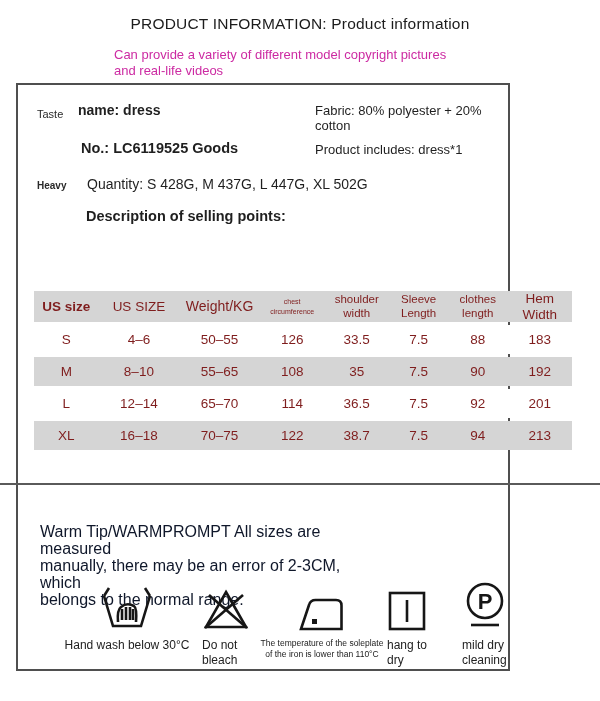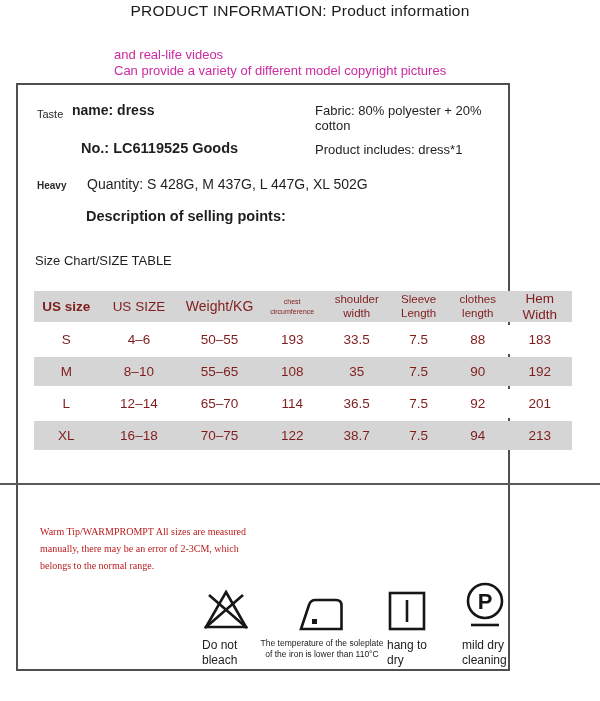--- a/index.html
+++ b/index.html
@@ -3,21 +3,21 @@
 <meta charset="utf-8">
 <style>
   :root { --accent:#cc2aa2; --stripe:#d5d5d5; }
   * { margin:0; padding:0; box-sizing:border-box; }
   html,body { background:#ffffff; }
   .page {
     position:relative; width:600px; height:701px; background:#fff;
     font-family:"Liberation Sans", sans-serif; color:#1f1f1f; overflow:hidden;
   }
   .title {
-    position:absolute; top:2px; left:0; width:600px; text-align:center;
+    position:absolute; top:15px; left:0; width:600px; text-align:center;
     font-size:15.5px; color:#1c1c1c; letter-spacing:.2px;
   }
   .subtitle {
     position:absolute; top:47px; left:114px; width:400px;
     color:var(--accent); font-size:13px; line-height:16px;
   }
   .main-box {
     position:absolute; left:16px; top:83px; width:494px; height:588px;
     border:2px solid #4f4f4f; background:#fff;
   }
@@ -52,21 +52,21 @@
   .size-table th:nth-child(7){ width:11%; }
   .size-table th:nth-child(8){ width:12%; font-size:13.5px;text-align:center; }
   .size-table td {
     font-size:13.5px; height:29px; vertical-align:middle; background:#fff;
   }
   .size-table tbody tr:nth-child(even) td { background:var(--stripe); }
 
   
   .warm-tip {
     position:absolute; left:22px; top:438px; width:330px;
-    font-size:10px; line-height:17px; color:#b91c1c;font-family:Liberation Serif, serif;
+    font-size:16px; line-height:17px; color:#0f172a;
   }
 
   
   .care-item { position:absolute; display:flex; flex-direction:column; }
   .care-item .icon-wrap { display:flex; align-items:flex-end; }
   .care-label { margin-top:6px; font-size:12px; line-height:15px; color:#222; }
   .care-label.small { font-size:8.5px; line-height:11px; text-align:center; }
   .center { align-items:center; text-align:center; }
   svg.care { display:block; }
   svg.care path, svg.care line, svg.care rect.stroke, svg.care circle {
@@ -74,59 +74,58 @@
   }
 </style>
 </head>
 <body>
 
 <div class="page">
 
   <div class="title">PRODUCT INFORMATION: Product information</div>
 
   <div class="subtitle">
+    <div>Can provide a variety of different model copyright pictures</div>
     <div>and real-life videos</div>
-    <div>Can provide a variety of different model copyright pictures</div>
   </div>
 
   <div class="main-box">
 
     <span class="abs lbl-small" style="left:19px; top:23px;">Taste</span>
-    <span class="abs bold14" style="left:54px; top:17px;">name: dress</span>
+    <span class="abs bold14" style="left:60px; top:17px;">name: dress</span>
     <span class="abs reg13" style="left:297px; top:18px;">Fabric: 80% polyester + 20% cotton</span>
 
     <span class="abs bold145" style="left:19px; top:55px;">No.: LC6119525 Goods</span>
     <span class="abs reg13" style="left:297px; top:57px;">Product includes: dress*1</span>
 
     <span class="abs lbl-tiny" style="left:19px; top:95px;">Heavy</span>
     <span class="abs reg14" style="left:69px; top:91px;">Quantity: S 428G, M 437G, L 447G, XL 502G</span>
 
     <span class="abs bold145" style="left:24px; top:123px;">Description of selling points:</span>
 
-    <span class="abs reg13" style="left:17px; top:168px;">Size Chart/SIZE TABLE</span>
 
     <table class="size-table">
       <thead>
         <tr>
             <th>US size</th>
             <th>US SIZE</th>
             <th>Weight/KG</th>
             <th>chest circumference</th>
             <th>shoulder width</th>
             <th>Sleeve Length</th>
             <th>clothes length</th>
             <th>Hem Width</th>
           </tr>
       </thead>
       <tbody>
           <tr>
             <td>S</td>
             <td>4–6</td>
             <td>50–55</td>
-            <td>193</td>
+            <td>126</td>
             <td>33.5</td>
             <td>7.5</td>
             <td>88</td>
             <td>183</td>
           </tr>
           <tr>
             <td>M</td>
             <td>8–10</td>
             <td>55–65</td>
             <td>108</td>
@@ -157,20 +156,35 @@
           </tr>
         </tbody>
     </table>
 
     <div class="warm-tip">
       <div>Warm Tip/WARMPROMPT All sizes are measured</div>
       <div>manually, there may be an error of 2-3CM, which</div>
       <div>belongs to the normal range.</div>
     </div>
 
+    <div class="care-item center" style="left:44px; top:497px; width:130px;">
+      <div class="icon-wrap" style="height:50px;">
+        <svg class="care" width="52" height="48" viewBox="0 0 52 48">
+          <path d="M3 12 L12 42 L40 42 L49 12"></path>
+          <path d="M3 12 L8 4" stroke-width="2.2"></path>
+          <path d="M49 12 L44 4" stroke-width="2.2"></path>
+          <path d="M17 38 Q16 26 20 23 Q26 18 33 22 Q36 24 35 38" stroke-width="2.2"></path>
+          <line x1="21" y1="25" x2="21" y2="36" stroke-width="2"></line>
+          <line x1="25" y1="23" x2="25" y2="36" stroke-width="2"></line>
+          <line x1="29" y1="23" x2="29" y2="36" stroke-width="2"></line>
+          <line x1="32" y1="25" x2="32" y2="36" stroke-width="2"></line>
+        </svg>
+      </div>
+      <div class="care-label">Hand wash below 30°C</div>
+    </div>
 
     <div class="care-item" style="left:184px; top:501px; width:60px;">
       <div class="icon-wrap" style="height:46px;">
         <svg class="care" width="48" height="46" viewBox="0 0 48 46">
           <path d="M24 6 L44 41 L4 41 Z"></path>
           <line x1="7" y1="9" x2="45" y2="42"></line>
           <line x1="41" y1="9" x2="3" y2="42"></line>
         </svg>
       </div>
       <div class="care-label">Do not bleach</div>

